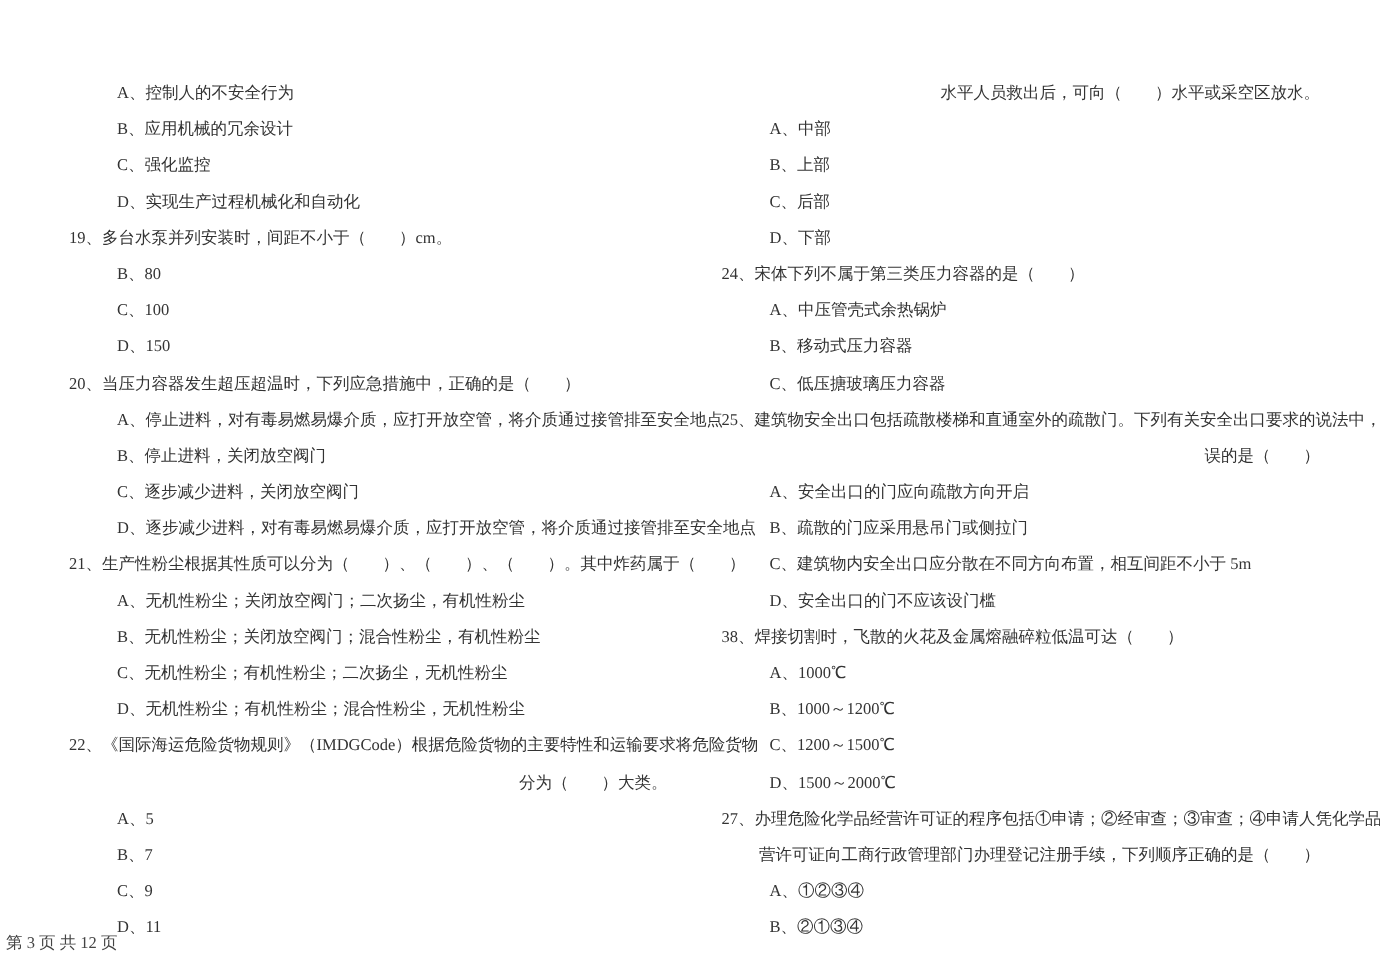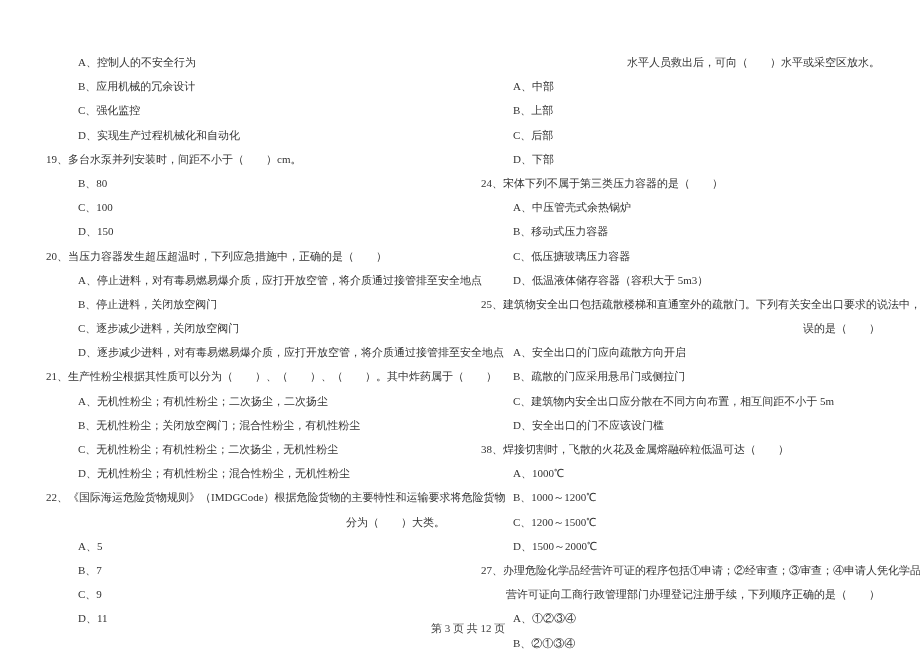--- a/index.html
+++ b/index.html
@@ -32,23 +32,22 @@
   .q {
     padding-left: 6px;
   }
   .cont {
     padding-left: 6px;
     text-align: right;
   }
   .footer {
     position: absolute;
     bottom: 14px;
-    left: 16px;
+    left: 4px;
     right: 0;
-    text-align: center;
     font-size: 11px;
     color: #444;
   }
 </style>
 </head>
 <body>
 
 <div class="page">
   <div class="col">
 
@@ -62,21 +61,21 @@
     <div class="line opt">C、100</div>
     <div class="line opt">D、150</div>
 
     <div class="line q">20、当压力容器发生超压超温时，下列应急措施中，正确的是（　　）</div>
     <div class="line opt">A、停止进料，对有毒易燃易爆介质，应打开放空管，将介质通过接管排至安全地点</div>
     <div class="line opt">B、停止进料，关闭放空阀门</div>
     <div class="line opt">C、逐步减少进料，关闭放空阀门</div>
     <div class="line opt">D、逐步减少进料，对有毒易燃易爆介质，应打开放空管，将介质通过接管排至安全地点</div>
 
     <div class="line q">21、生产性粉尘根据其性质可以分为（　　）、（　　）、（　　）。其中炸药属于（　　）</div>
-    <div class="line opt">A、无机性粉尘；有机性粉尘；二次扬尘，二次扬尘</div>
+    <div class="line opt">A、无机性粉尘；关闭放空阀门；二次扬尘，有机性粉尘</div>
     <div class="line opt">B、无机性粉尘；关闭放空阀门；混合性粉尘，有机性粉尘</div>
     <div class="line opt">C、无机性粉尘；有机性粉尘；二次扬尘，无机性粉尘</div>
     <div class="line opt">D、无机性粉尘；有机性粉尘；混合性粉尘，无机性粉尘</div>
 
     <div class="line q">22、《国际海运危险货物规则》（IMDGCode）根据危险货物的主要特性和运输要求将危险货物</div>
     <div class="line cont">分为（　　）大类。</div>
     <div class="line opt">A、5</div>
     <div class="line opt">B、7</div>
     <div class="line opt">C、9</div>
     <div class="line opt">D、11</div>
@@ -87,21 +86,20 @@
     <div class="line cont">水平人员救出后，可向（　　）水平或采空区放水。</div>
     <div class="line opt">A、中部</div>
     <div class="line opt">B、上部</div>
     <div class="line opt">C、后部</div>
     <div class="line opt">D、下部</div>
 
     <div class="line q">24、宋体下列不属于第三类压力容器的是（　　）</div>
     <div class="line opt">A、中压管壳式余热锅炉</div>
     <div class="line opt">B、移动式压力容器</div>
     <div class="line opt">C、低压搪玻璃压力容器</div>
-    <div class="line opt">D、低温液体储存容器（容积大于 5m3）</div>
 
     <div class="line q">25、建筑物安全出口包括疏散楼梯和直通室外的疏散门。下列有关安全出口要求的说法中，错</div>
     <div class="line cont">误的是（　　）</div>
     <div class="line opt">A、安全出口的门应向疏散方向开启</div>
     <div class="line opt">B、疏散的门应采用悬吊门或侧拉门</div>
     <div class="line opt">C、建筑物内安全出口应分散在不同方向布置，相互间距不小于 5m</div>
     <div class="line opt">D、安全出口的门不应该设门槛</div>
 
     <div class="line q">38、焊接切割时，飞散的火花及金属熔融碎粒低温可达（　　）</div>
     <div class="line opt">A、1000℃</div>

